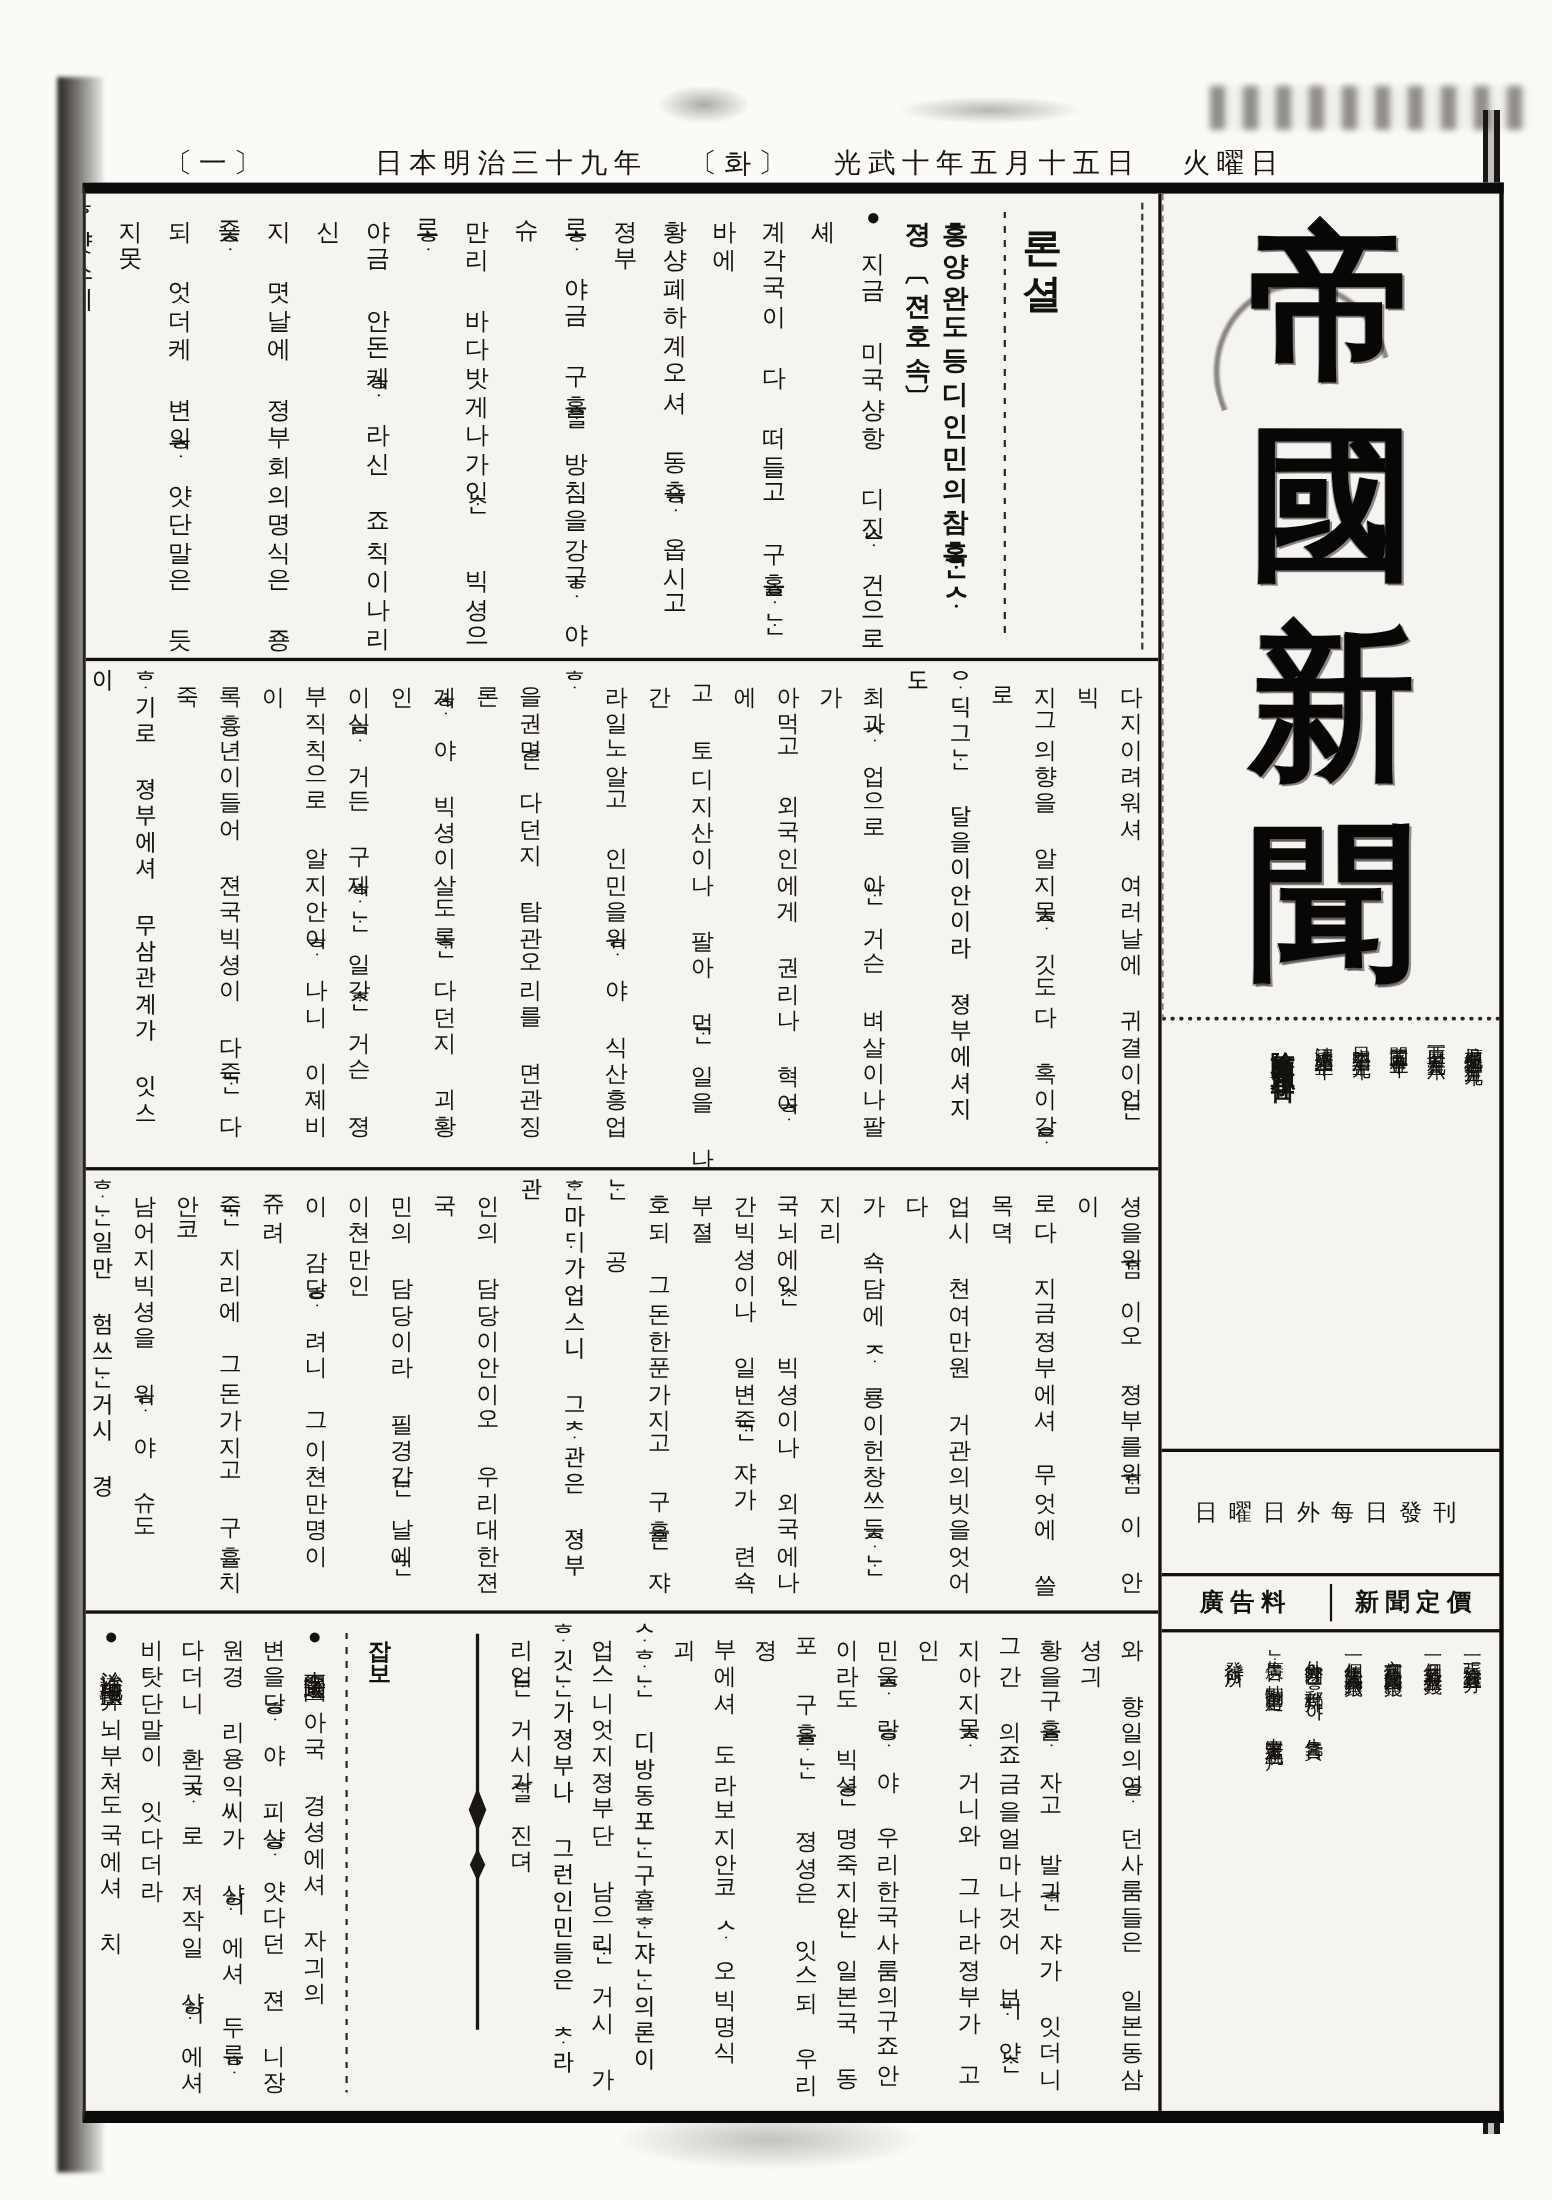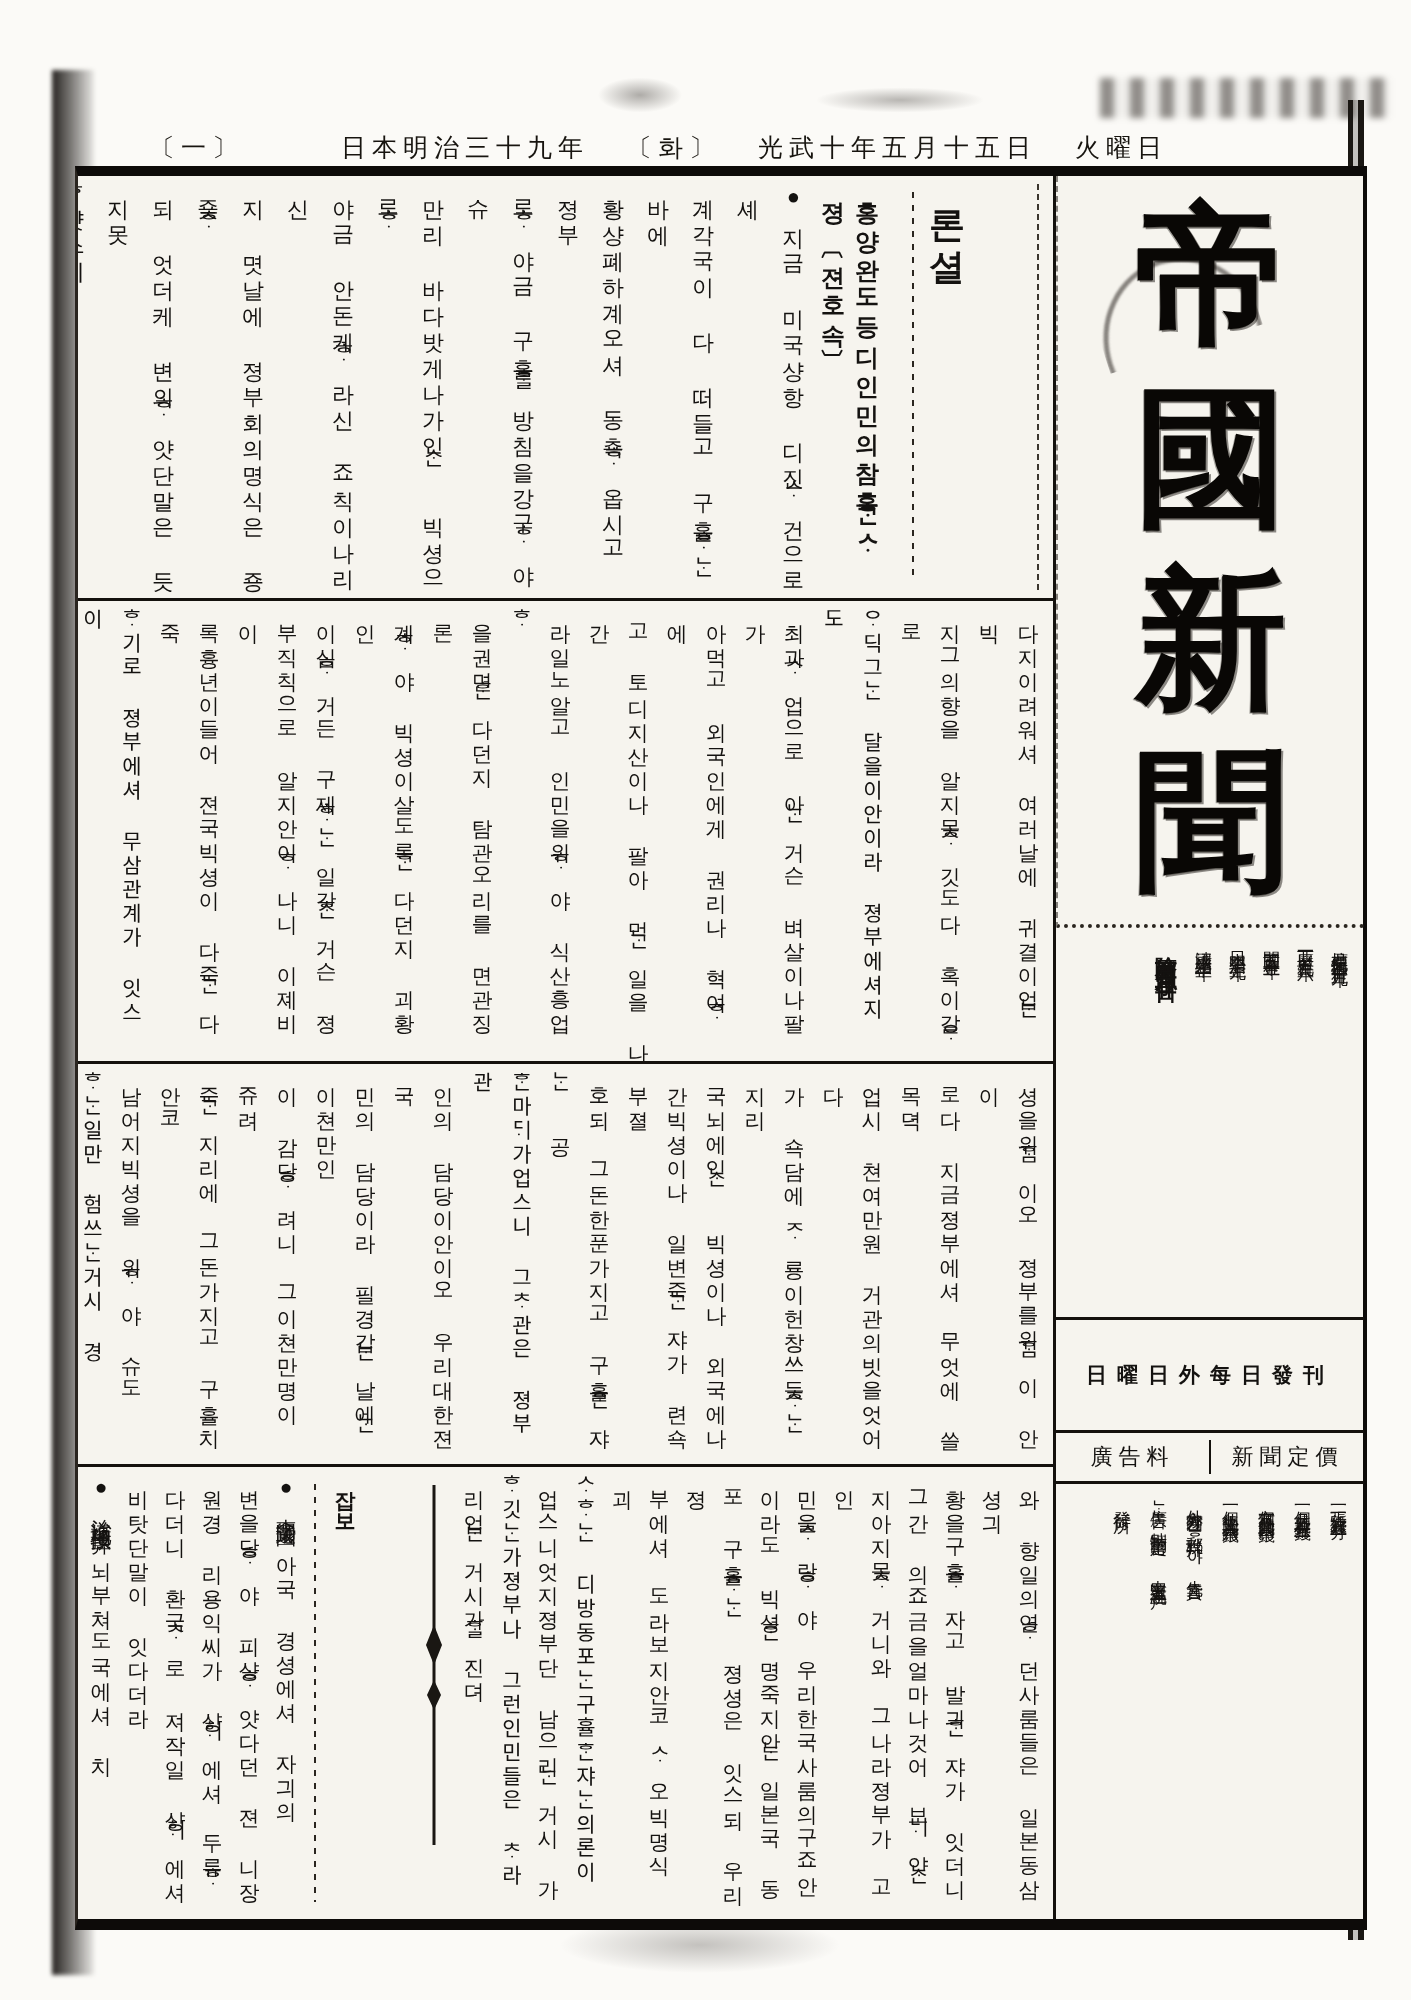--- a/index.html
+++ b/index.html
@@ -65,25 +65,25 @@
   .stamp{position:absolute;left:46px;top:80px;width:150px;height:160px;
     border:5px solid rgba(25,20,15,.5);border-radius:50%;transform:rotate(-18deg);
     clip-path:polygon(0 0,100% 0,100% 55%,0 55%);filter:blur(1px);}
   .calendar{height:392px;writing-mode:vertical-rl;text-orientation:upright;
     padding:10px 8px;box-sizing:border-box;overflow:hidden;border-bottom:3px solid #14110d;}
   .calendar .calcol{font-size:17px;line-height:34px;letter-spacing:2px;inline-size:100%;
     filter:blur(.3px);}
   .calendar .lunar{font-size:22px;font-weight:bold;line-height:40px;letter-spacing:3px;}
   .calendar .ganzhi{font-size:20px;line-height:40px;padding-block-start:180px;}
   .license{height:110px;border-bottom:3px solid #14110d;display:flex;flex-direction:column;
-    justify-content:center;gap:10px;text-align:center;font-weight:bold;}
+    justify-content:center;gap:10px;text-align:center;}
   .license .l1{font-size:21px;letter-spacing:10px;}
   .license .l2{font-size:19px;letter-spacing:4px;}
   .priceheader{height:48px;border-bottom:3px solid #14110d;display:flex;align-items:center;}
-  .priceheader .ph{flex:1;text-align:center;font-size:22px;font-weight:normal;letter-spacing:6px;}
+  .priceheader .ph{flex:1;text-align:center;font-size:22px;font-weight:bold;letter-spacing:6px;}
   .priceheader .vdiv{width:2px;height:70%;background:#14110d;}
   .pricelist{flex:1;writing-mode:vertical-rl;text-orientation:upright;
     padding:12px 8px;box-sizing:border-box;overflow:hidden;}
   .pricelist .pcol{font-size:17px;line-height:36px;letter-spacing:2px;inline-size:100%;
     filter:blur(.3px);}
   .publisher{inline-size:100%;line-height:44px;}
   .publisher .plabel{font-size:18px;letter-spacing:3px;}
   .publisher .pname{font-size:27px;font-weight:bold;letter-spacing:6px;display:block;
     padding-block-start:150px;}
   .noise{position:absolute;pointer-events:none;inset:0;

